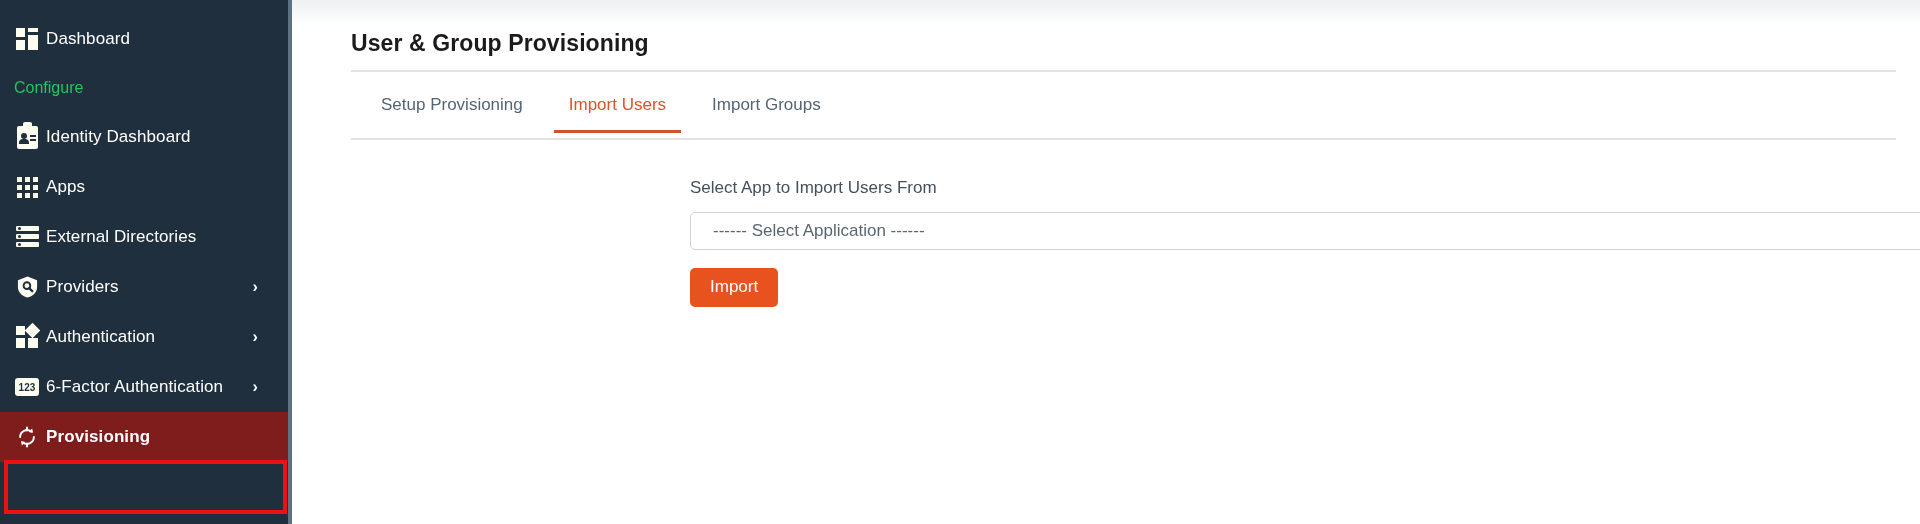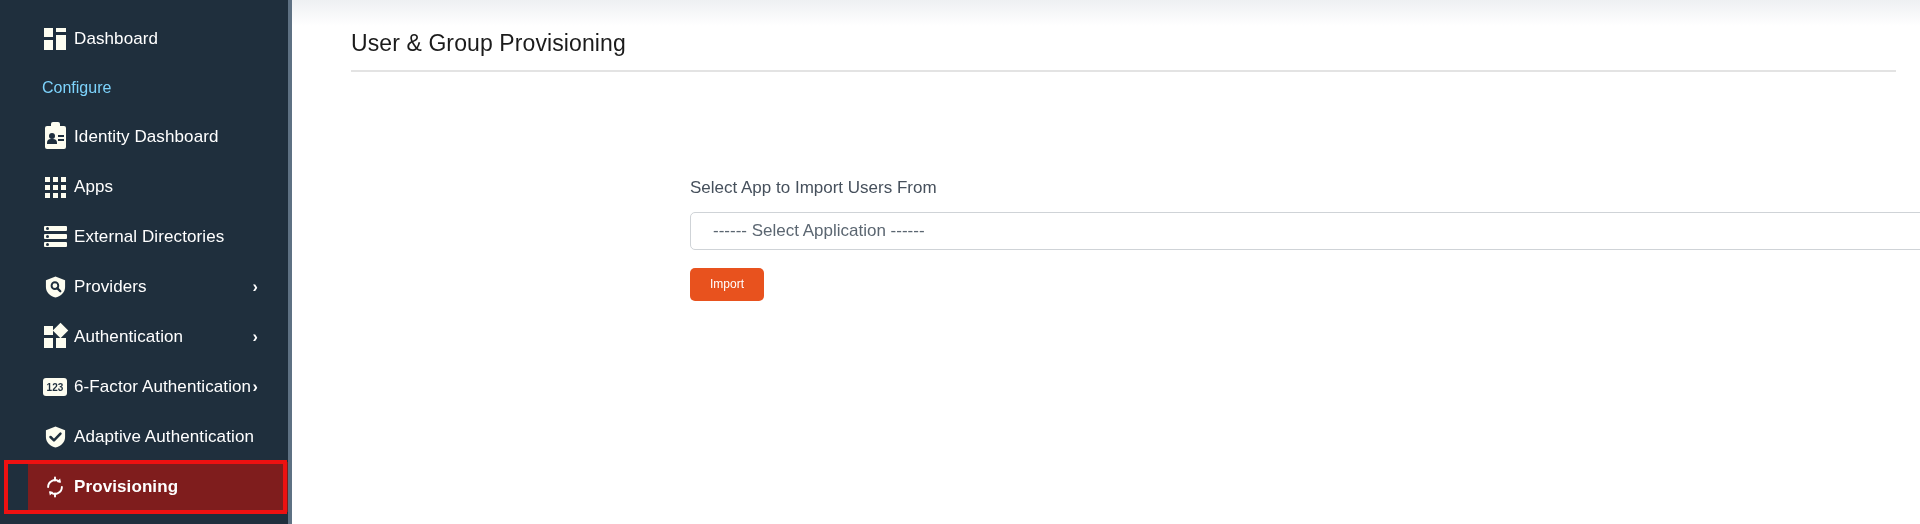--- a/index.html
+++ b/index.html
@@ -22,21 +22,20 @@
 
   
   .sidebar {
     position: relative;
     width: 292px;
     height: 524px;
     background: #1f2f3d;
     flex: 0 0 292px;
     padding-top: 14px;
     border-right: 4px solid #5e7183;
-    padding-left: 28px;
   }
   .sidebar::after {
     content: "";
     position: absolute;
     top: 0; right: -4px;
     width: 4px; height: 100%;
     background: #5e7183;
   }
 
   .nav-item {
@@ -63,21 +62,21 @@
   .nav-item .lbl { flex: 1 1 auto; }
   .nav-item .chev {
     margin-right: 30px;
     font-size: 16px;
     font-weight: bold;
     color: #ffffff;
     line-height: 1;
   }
 
   .section-label {
-    color: #7dd3fc;
+    color: #22c55e;
     font-size: 16px;
     padding: 10px 0 10px 14px;
     height: 48px;
     display: flex;
     align-items: center;
   }
 
   .nav-item.active {
     background: #7f1d1d;
     font-weight: bold;
@@ -169,21 +168,21 @@
     content:"";
     position:absolute; left:0; top:0; right:0; height:26px;
     background: linear-gradient(to bottom, #eef0f2 0%, #ffffff 100%);
   }
 
   .page-title {
     position: absolute;
     left: 59px;
     top: 30px;
     font-size: 23px;
-    font-weight: normal;
+    font-weight: bold;
     color: #1b1b1b;
     letter-spacing: .1px;
   }
 
   .title-rule {
     position: absolute;
     left: 59px;
     top: 70px;
     width: 1545px;
     height: 2px;
@@ -246,21 +245,21 @@
     cursor: pointer;
     position: relative;
   }
   .select-box .sel-text { flex: 1 1 auto; white-space: nowrap; }
 
   .import-btn {
     margin-top: 18px;
     display: inline-block;
     background: #e8521e;
     color: #ffffff;
-    font-size: 12px;
+    font-size: 17px;
     border: none;
     border-radius: 5px;
     padding: 9px 20px 10px 20px;
     cursor: pointer;
     font-family: "Liberation Sans", sans-serif;
   }
 </style>
 </head>
 <body>
 
@@ -351,29 +350,20 @@
     </div>
 
     <div class="nav-item">
       <span class="ico">
         <span class="ic-2fa">123</span>
       </span>
       <span class="lbl">6-Factor Authentication</span>
       <span class="chev">›</span>
     </div>
 
-    <div class="nav-item">
-      <span class="ico">
-        <svg width="23" height="24" viewBox="0 0 24 24" aria-hidden="true">
-          <path d="M12 1 L22 5 V12 C22 18 17 22 12 23 C7 22 2 18 2 12 V5 Z" fill="#fdfdf0"></path>
-          <path d="M6.8 12 L10.4 15.6 L17.2 8.4" fill="none" stroke="#1f2f3d" stroke-width="2.6" stroke-linecap="round" stroke-linejoin="round"></path>
-        </svg>
-      </span>
-      <span class="lbl">Adaptive Authentication</span>
-    </div>
 
     <div class="nav-item active">
       <span class="ico">
         <svg width="22" height="22" viewBox="0 0 24 24" aria-hidden="true">
           <path d="M4.5 12 A7.5 7.5 0 0 1 16.6 6.1" fill="none" stroke="#ffffff" stroke-width="2.1" stroke-linecap="round"></path>
           <path d="M19.5 12 A7.5 7.5 0 0 1 7.4 17.9" fill="none" stroke="#ffffff" stroke-width="2.1" stroke-linecap="round"></path>
           <polygon points="17.6,2.6 18.6,7.4 13.7,6.6" fill="#ffffff"></polygon>
           <polygon points="6.4,21.4 5.4,16.6 10.3,17.4" fill="#ffffff"></polygon>
           <line x1="12" y1="1.6" x2="12" y2="5" stroke="#ffffff" stroke-width="2.1" stroke-linecap="round"></line>
           <line x1="12" y1="19" x2="12" y2="22.4" stroke="#ffffff" stroke-width="2.1" stroke-linecap="round"></line>
@@ -383,20 +373,25 @@
     </div>
 
     <div class="hl-box"></div>
   </nav>
 
   <section class="main">
 
     <h1 class="page-title">User &amp; Group Provisioning</h1>
     <div class="title-rule"></div>
 
+    <div class="tabs">
+      <div class="tab">Setup Provisioning</div>
+      <div class="tab active">Import Users</div>
+      <div class="tab">Import Groups</div>
+    </div>
 
     <div class="form-area">
       <label class="field-label">Select App to Import Users From</label>
 
       <div class="select-box">
         <span class="sel-text">------ Select Application ------</span>
 
       </div>
 
       <button class="import-btn">Import</button>

